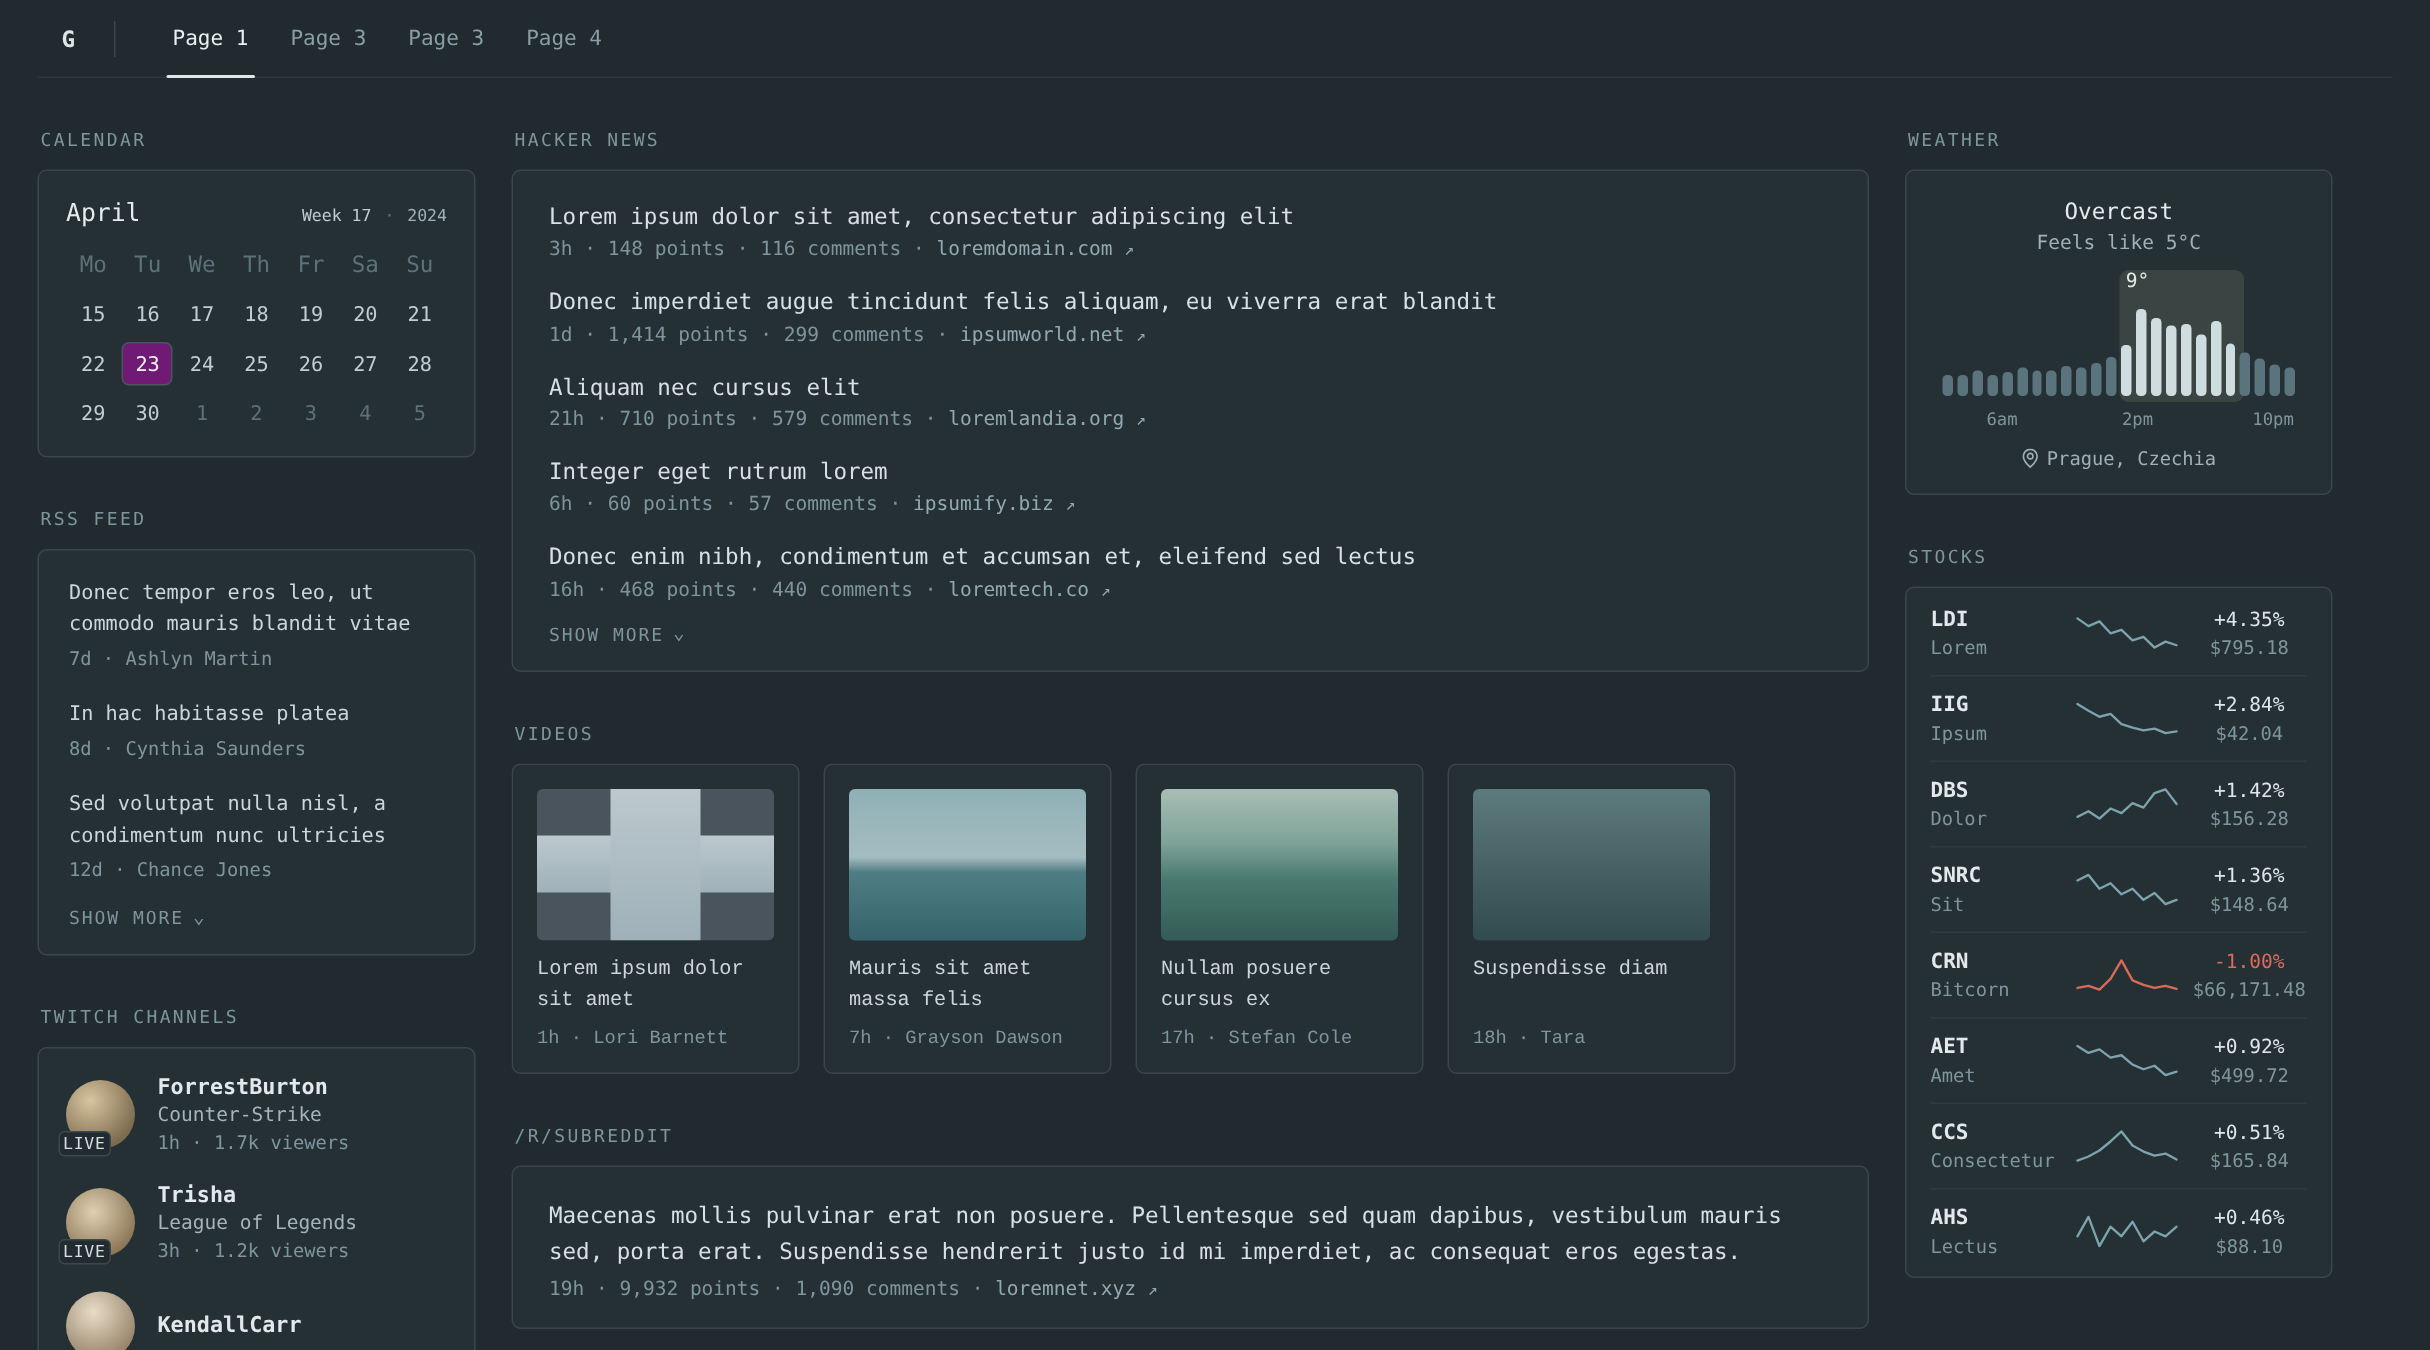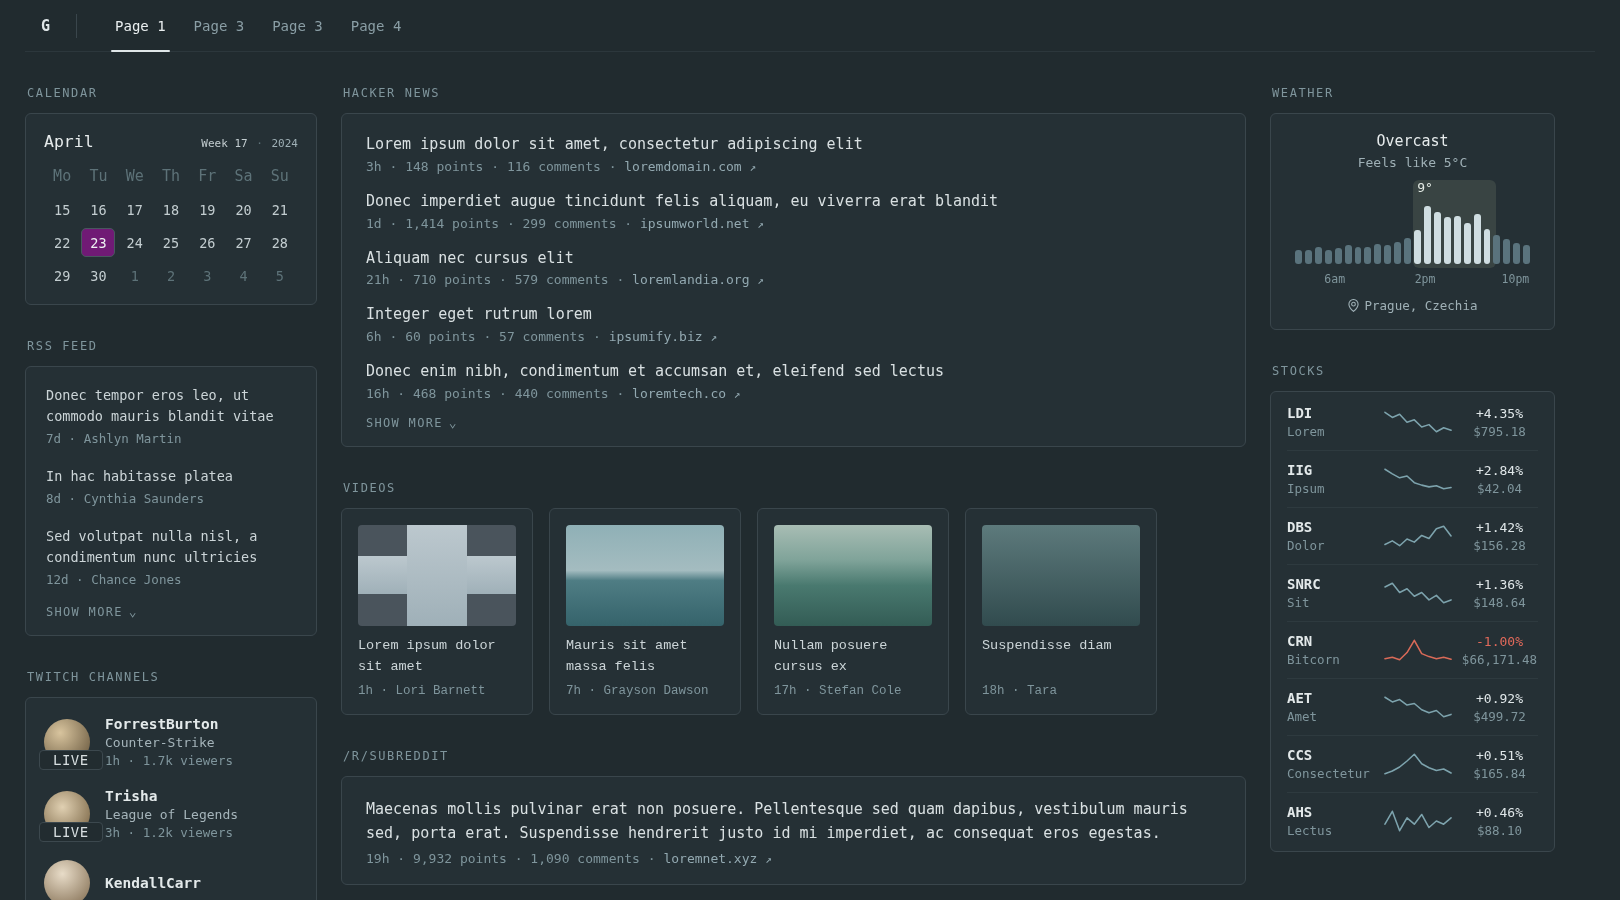--- a/index.html
+++ b/index.html
@@ -66,21 +66,21 @@
 
   
   .twitch-card{padding:18px 18px 16px;}
   .channel{display:flex;gap:15px;align-items:center;}
   .channel + .channel{margin-top:20px;}
   .avatar-wrap{position:relative;flex:none;}
   .avatar{width:46px;height:46px;border-radius:50%;display:block;}
   .avatar.a1{background:radial-gradient(circle at 35% 30%,#d8c49e,#7b6a4e 75%);}
   .avatar.a2{background:radial-gradient(circle at 40% 35%,#e0d0b2,#8a7656 75%);}
   .avatar.a3{background:radial-gradient(circle at 40% 30%,#e8dcc8,#97846a 75%);}
-  .live-badge{position:absolute;left:-5px;bottom:-5px;background:#222c30;border:1px solid #3c484e;color:#d7dee0;font-size:14px;letter-spacing:.5px;padding:1px 13px;border-radius:4px;}
+  .live-badge{position:absolute;left:-5px;bottom:-5px;background:#222c30;border:1px solid #3c484e;color:#d7dee0;font-size:11px;letter-spacing:.5px;padding:1px 2px;border-radius:4px;}
   .channel-name{font-size:14.5px;font-weight:600;color:#e3e9ea;display:block;}
   .channel-game{font-size:13px;color:#a5b4ba;margin-top:3px;}
   .channel-meta{font-size:12.5px;color:var(--muted);margin-top:3px;}
 
   
   .hn-card{padding:20px 24px 16px;}
   .hn-item + .hn-item{margin-top:17px;}
   .hn-title{font-size:15px;color:#d9e0e2;display:block;line-height:1.45;}
   .hn-meta{font-size:13px;color:var(--muted);margin-top:3px;}
   .domain-link{color:var(--link);}

